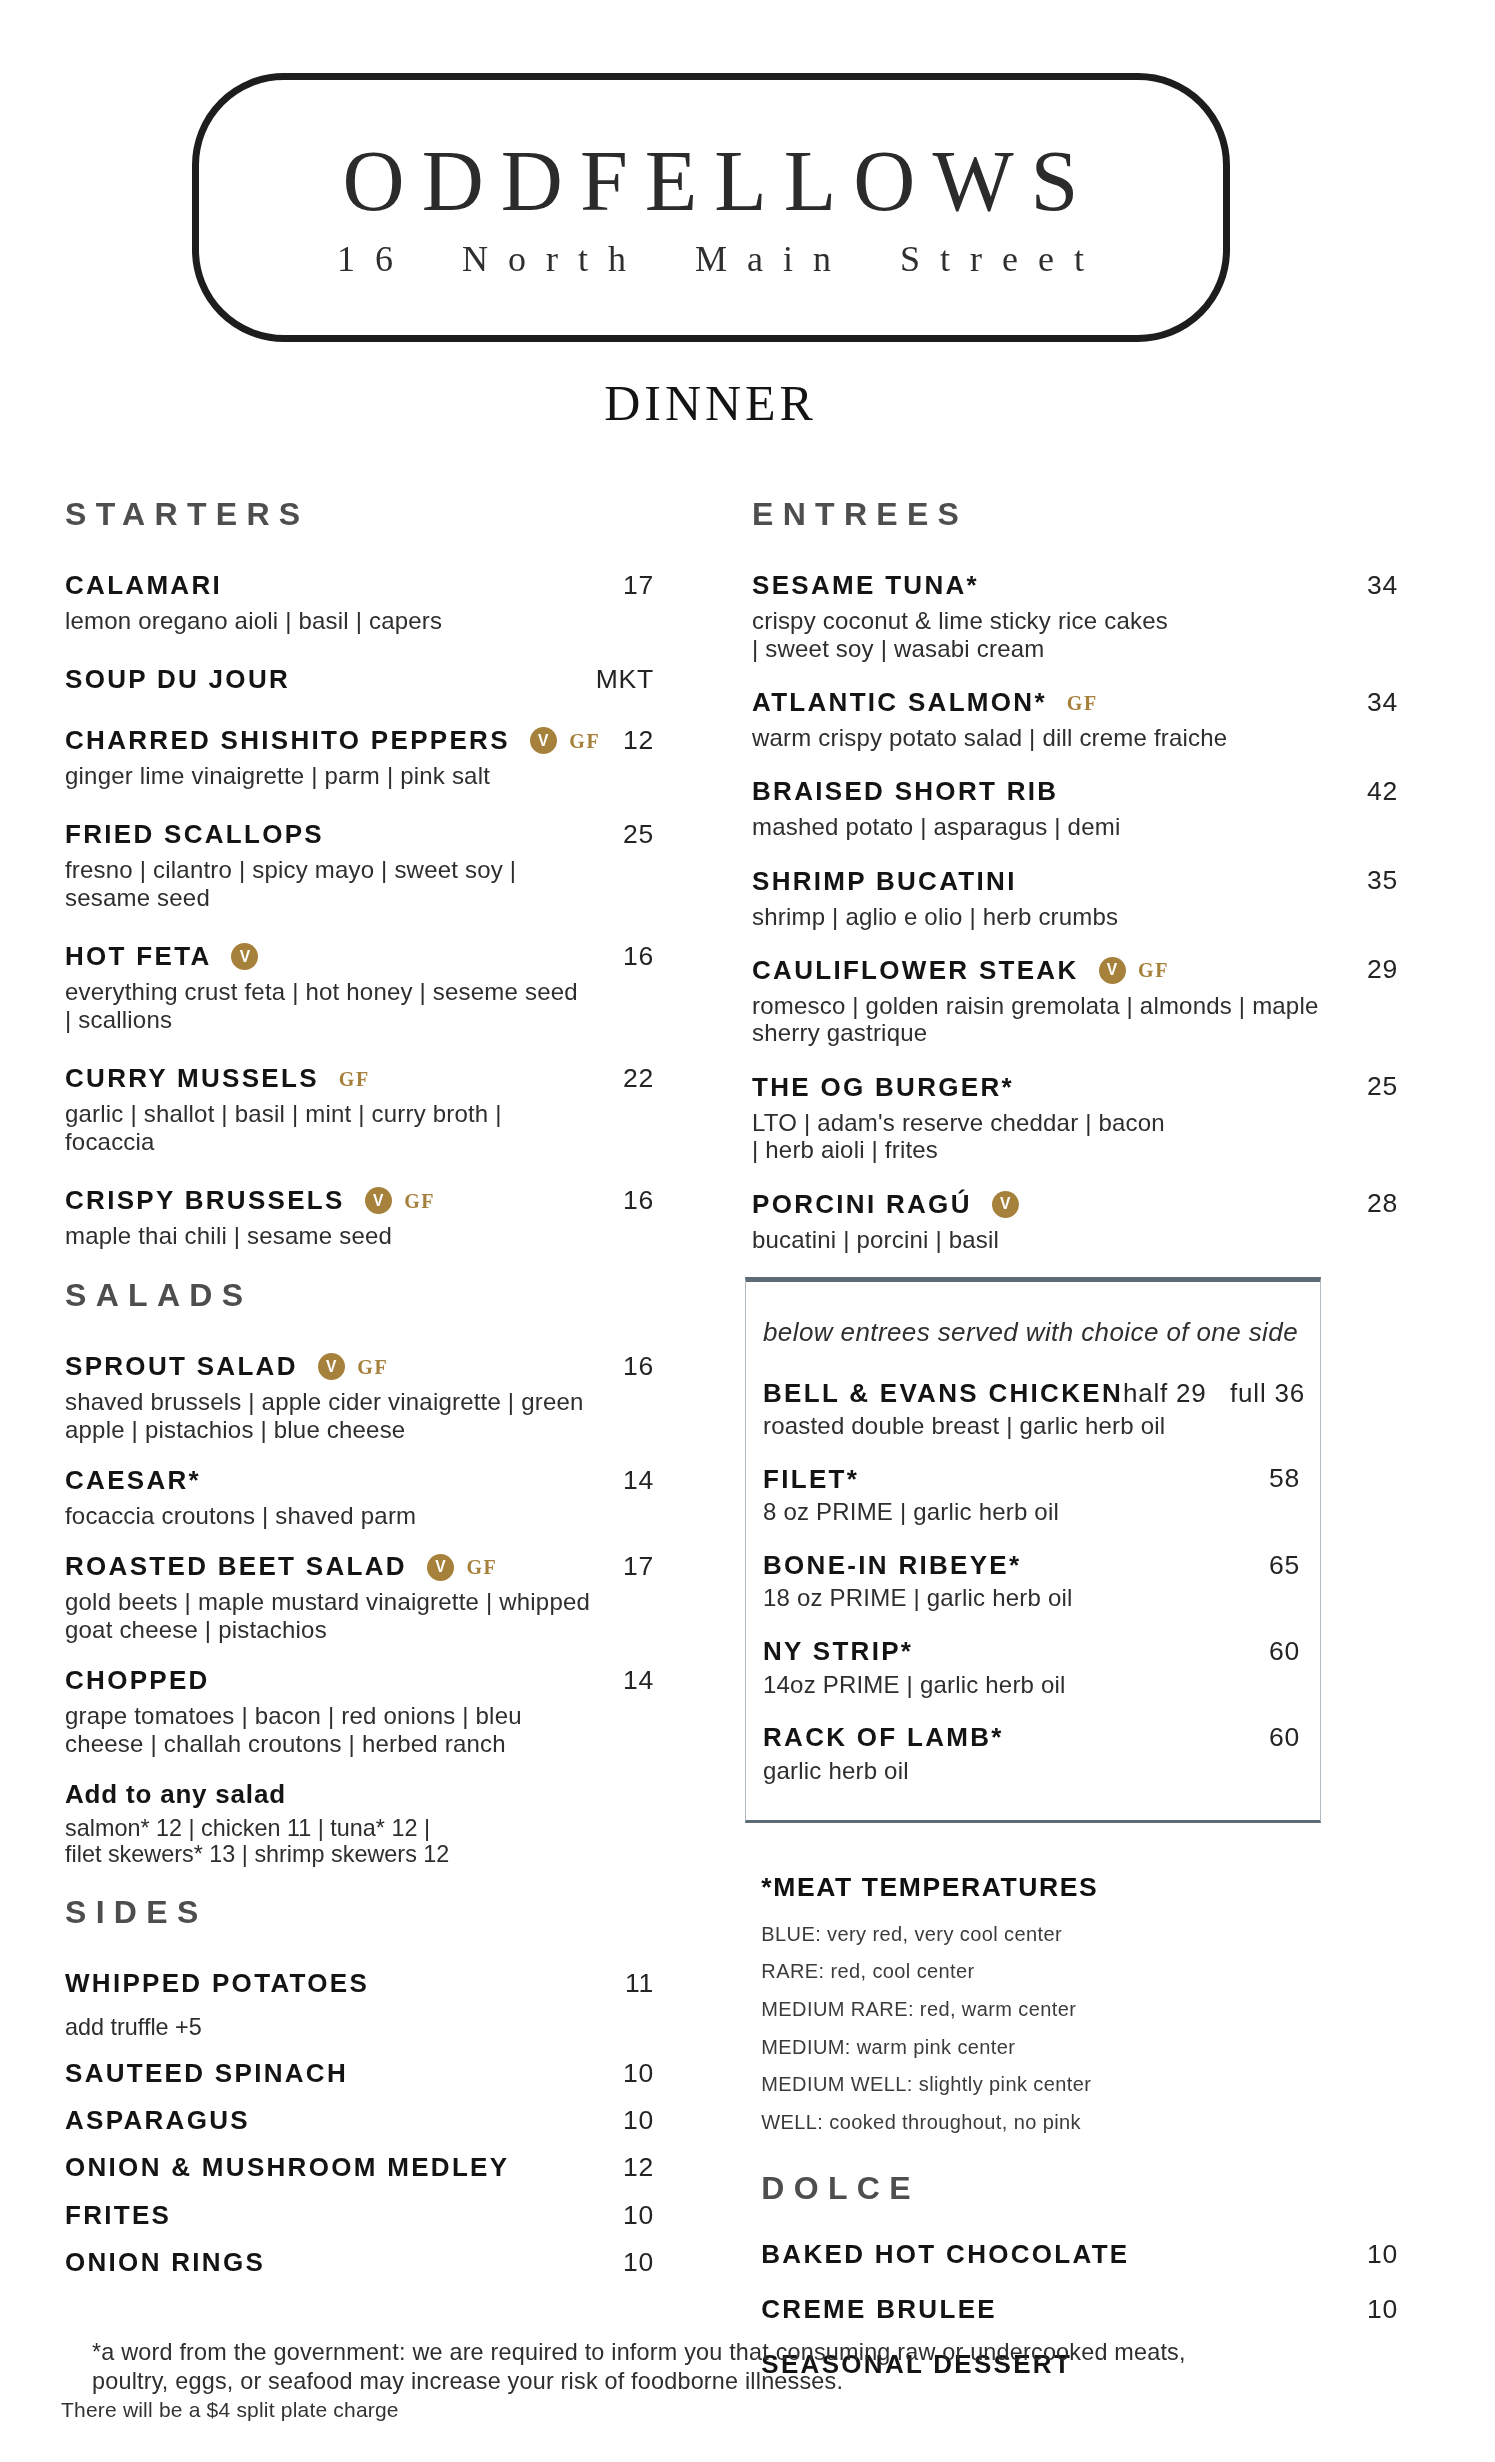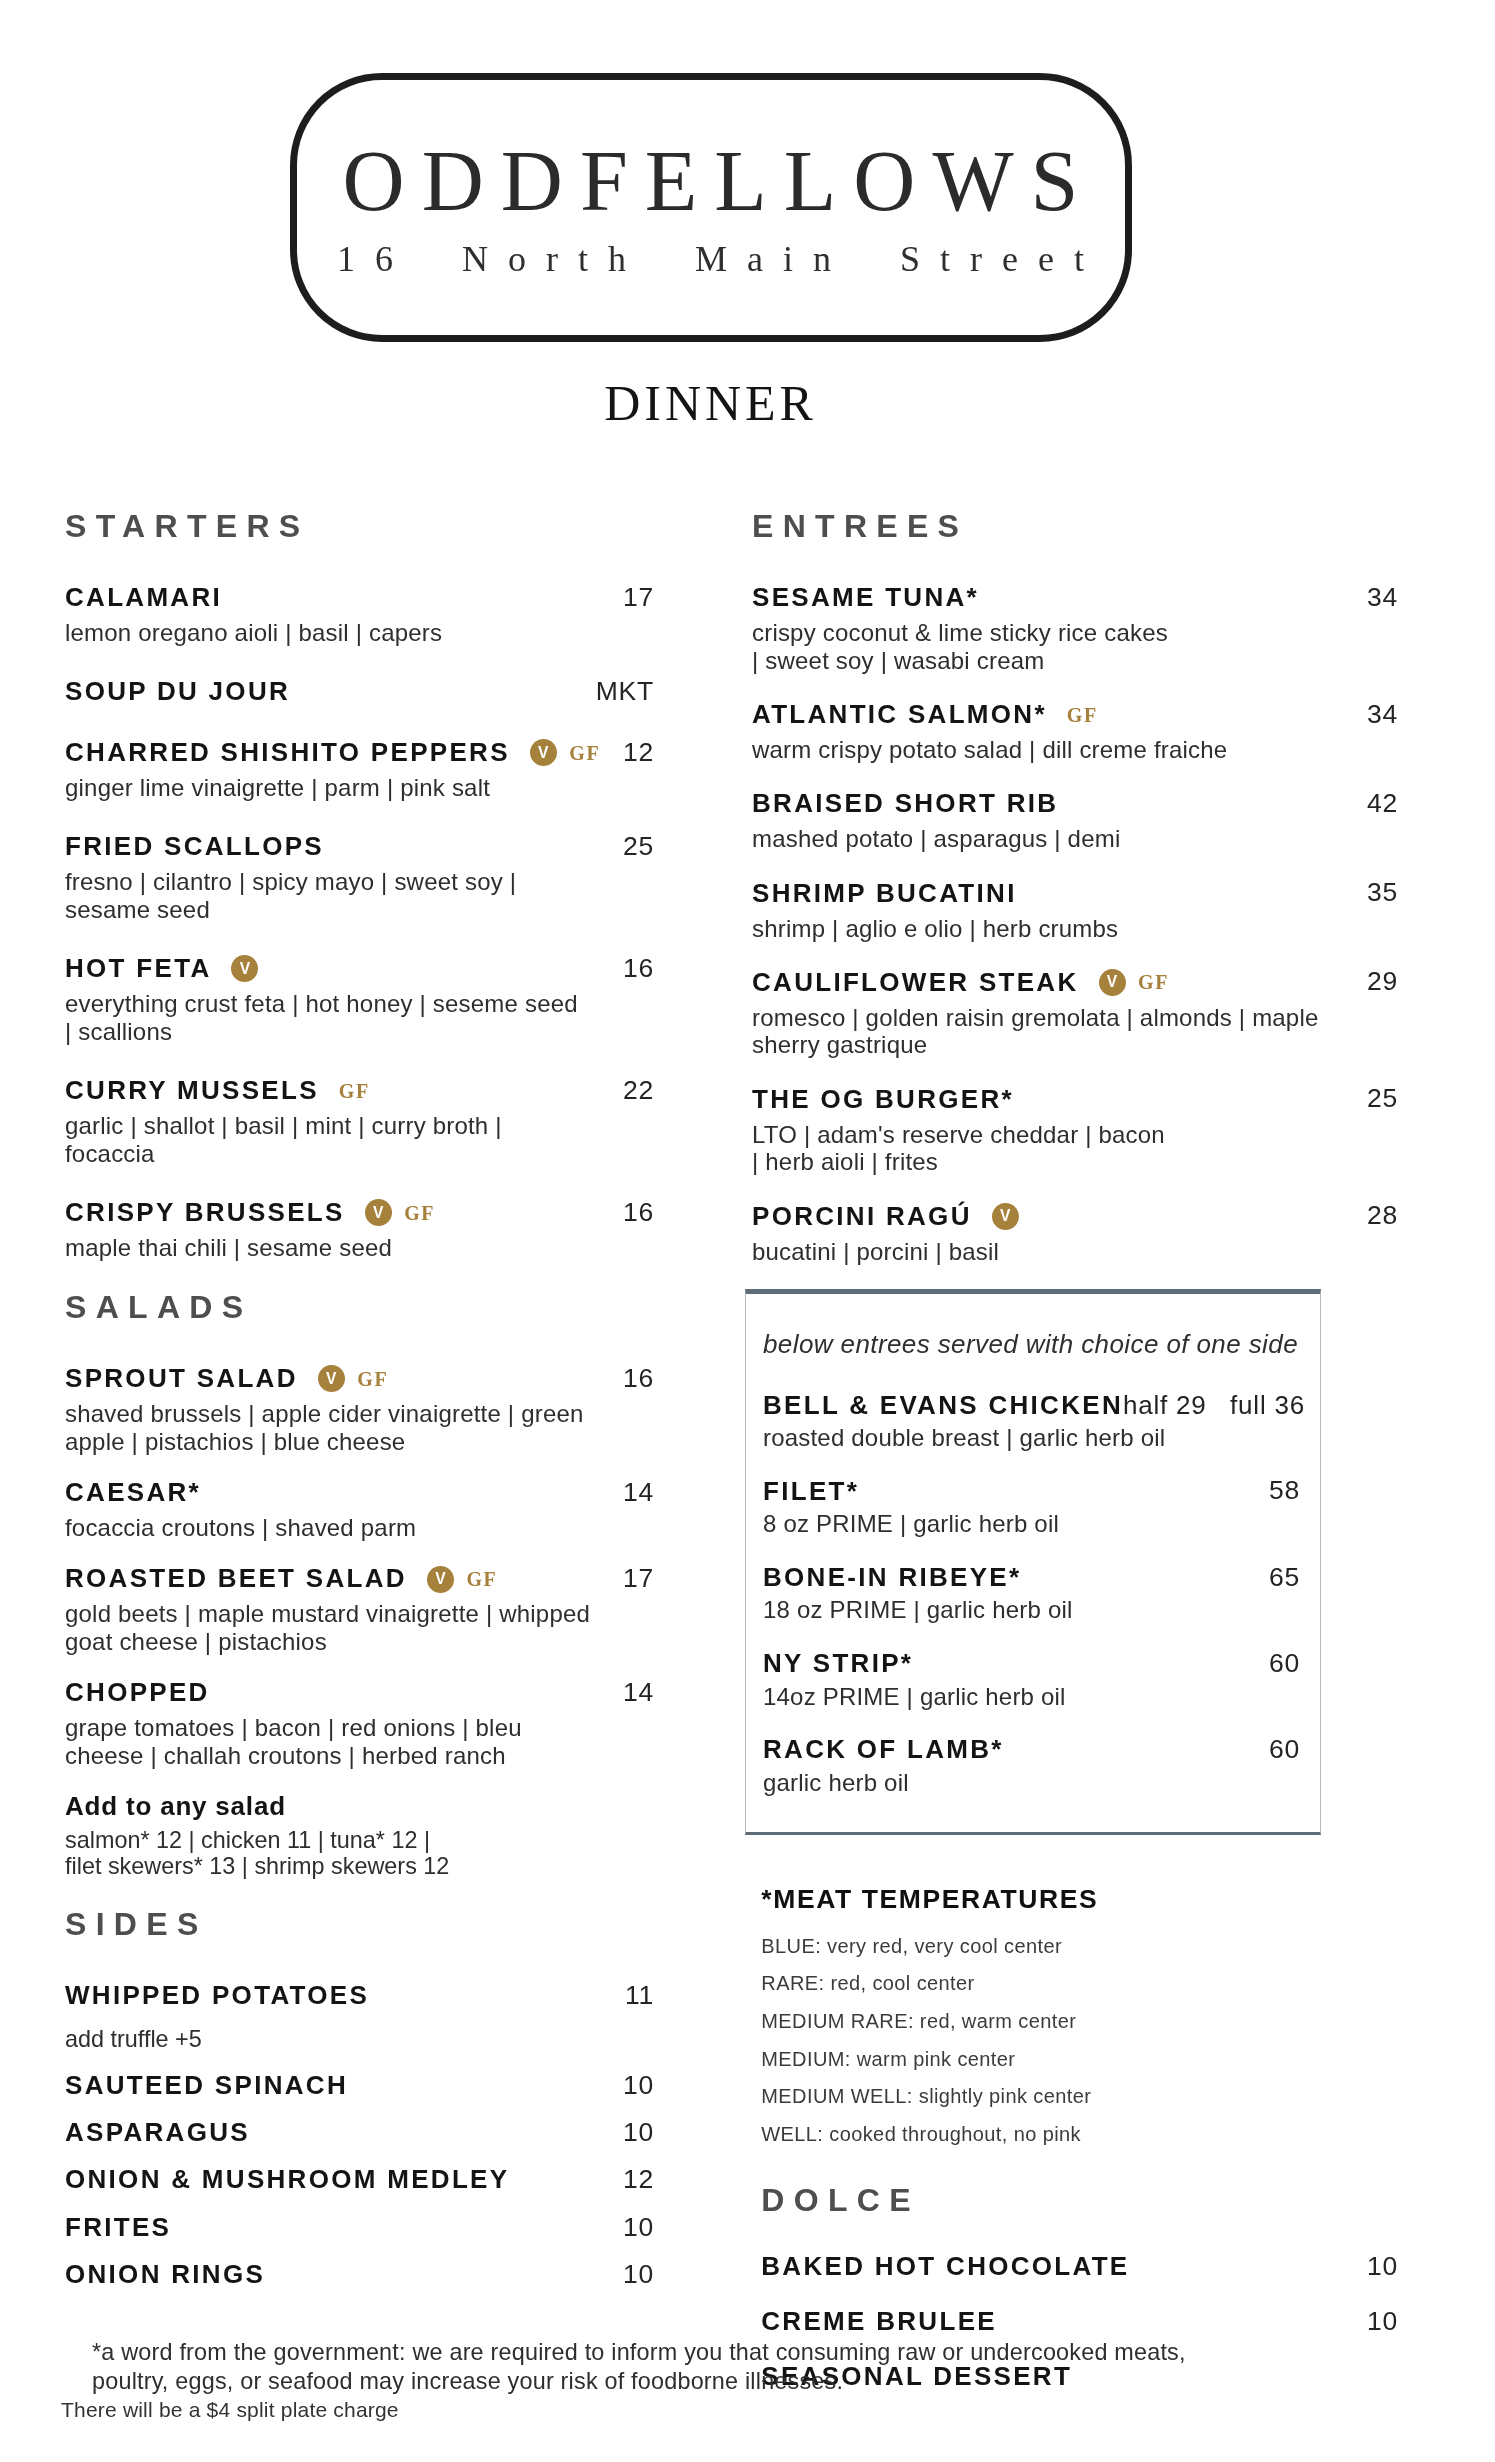--- a/index.html
+++ b/index.html
@@ -14,21 +14,21 @@
     background:#ffffff;color:#1e1e1e;
     font-family:"Liberation Sans", sans-serif;
   }
   
   .header{
     position:absolute;top:73px;left:0;width:100%;
     display:flex;flex-direction:column;align-items:center;
     transform:translateX(-37px);
   }
   .logo-box{
-    width:842px;height:269px;
+    width:1038px;height:269px;
     border:7px solid #1d1d1d;border-radius:92px;
     display:flex;flex-direction:column;align-items:center;justify-content:center;
     background:#fff;
   }
   .logo-name{
     font-family:"Liberation Serif", serif;
     font-size:86px;letter-spacing:17px;color:#2b2b2b;
     white-space:nowrap;padding-left:17px;line-height:1;
   }
   .logo-addr{
@@ -40,21 +40,21 @@
     font-family:"Liberation Serif", serif;
     font-size:50px;letter-spacing:3.9px;color:#141414;
     margin-top:36px;line-height:1;
   }
   
   .col{position:absolute;top:498px;}
   .col.left{left:65px;width:589px;}
   .col.right{left:752px;width:646px;}
   .section-heading{
     font-size:32px;font-weight:700;letter-spacing:9.3px;color:#4e4e4e;
-    margin:12px 0 40px 0;line-height:1;white-space:nowrap;
+    margin:0 0 40px 0;line-height:1;white-space:nowrap;
   }
   
   .item{margin-bottom:29px;}
   .col.right > .item{margin-bottom:24px;}
   .salads-group .item{margin-bottom:21px;}
   .item-head{display:flex;align-items:center;}
   .item-name{
     font-size:26px;font-weight:700;letter-spacing:2.3px;color:#141414;
     white-space:nowrap;line-height:1.2;
   }

